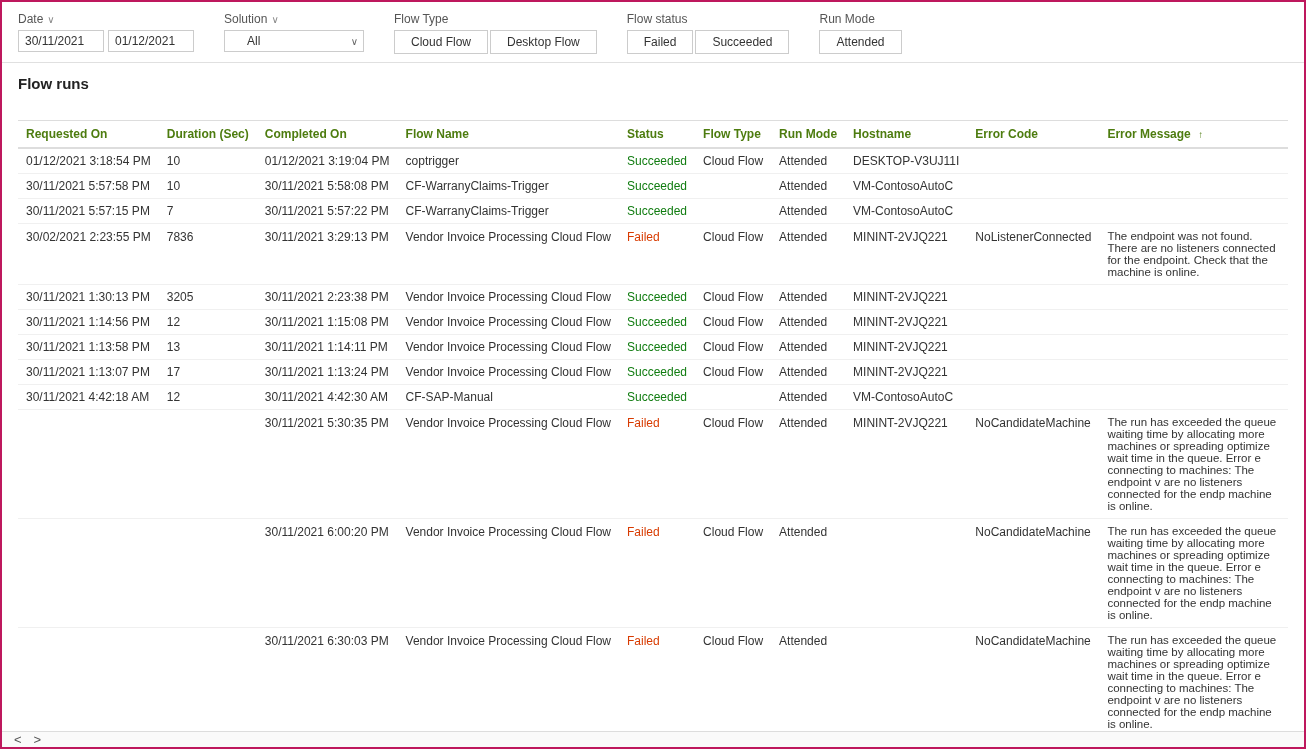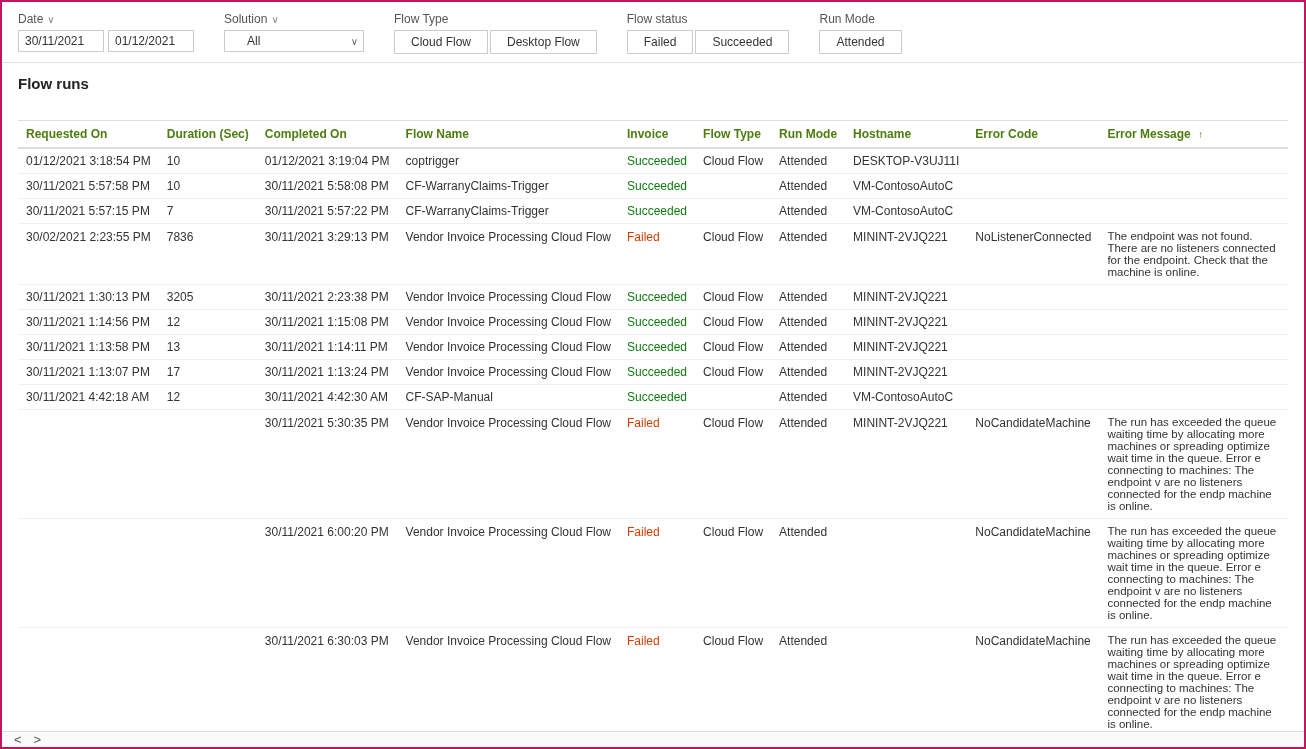--- a/index.html
+++ b/index.html
@@ -272,21 +272,21 @@
             <th>
               <span>Duration (Sec)</span>
             </th>
             <th>
               <span>Completed On</span>
             </th>
             <th>
               <span>Flow Name</span>
             </th>
             <th>
-              <span>Invoice</span>
+              <span>Status</span>
             </th>
             <th>
               <span>Flow Type</span>
             </th>
             <th>
               <span>Run Mode</span>
             </th>
             <th>
               <span>Hostname</span>
             </th>

